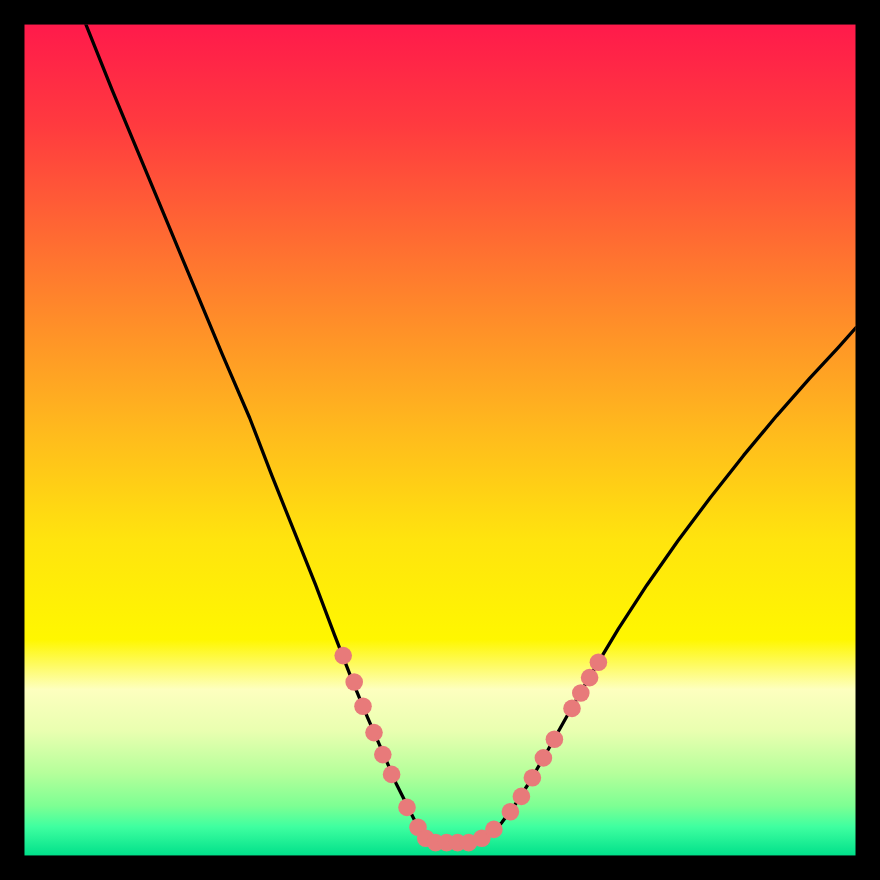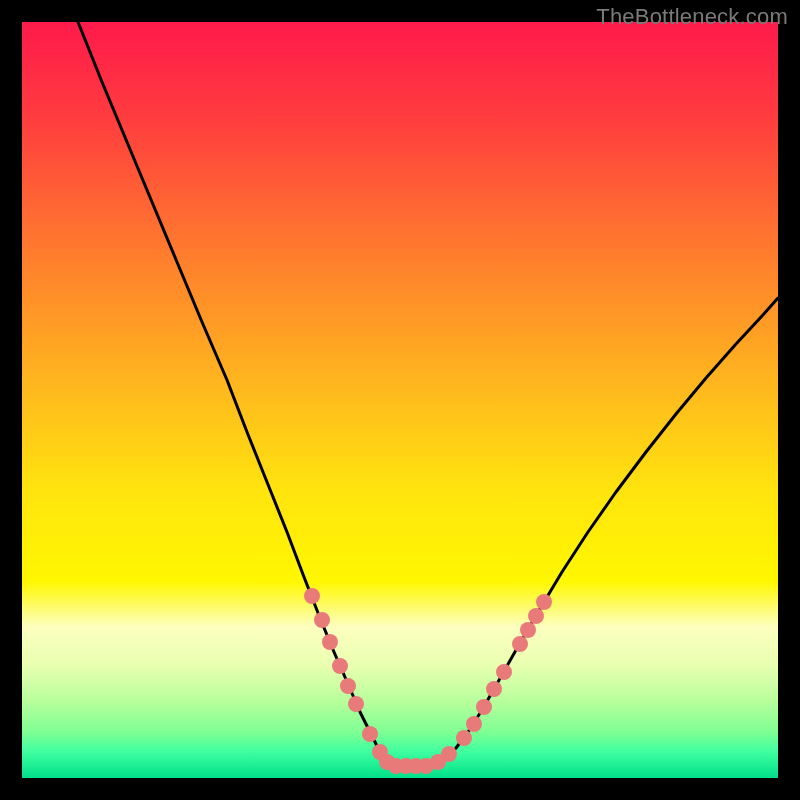--- a/index.html
+++ b/index.html
@@ -92,14 +92,13 @@
           <circle cx="472" cy="667" r="8" fill="#e87a7a"></circle>
           <circle cx="482" cy="650" r="8" fill="#e87a7a"></circle>
           <circle cx="498" cy="622" r="8" fill="#e87a7a"></circle>
           <circle cx="506" cy="608" r="8" fill="#e87a7a"></circle>
           <circle cx="514" cy="594" r="8" fill="#e87a7a"></circle>
           <circle cx="522" cy="580" r="8" fill="#e87a7a"></circle>
         </g>
     </svg>
   </div>
 
-  <div class="watermark">TheBottleneck.com</div>
 </div>
 
 </body></html>

